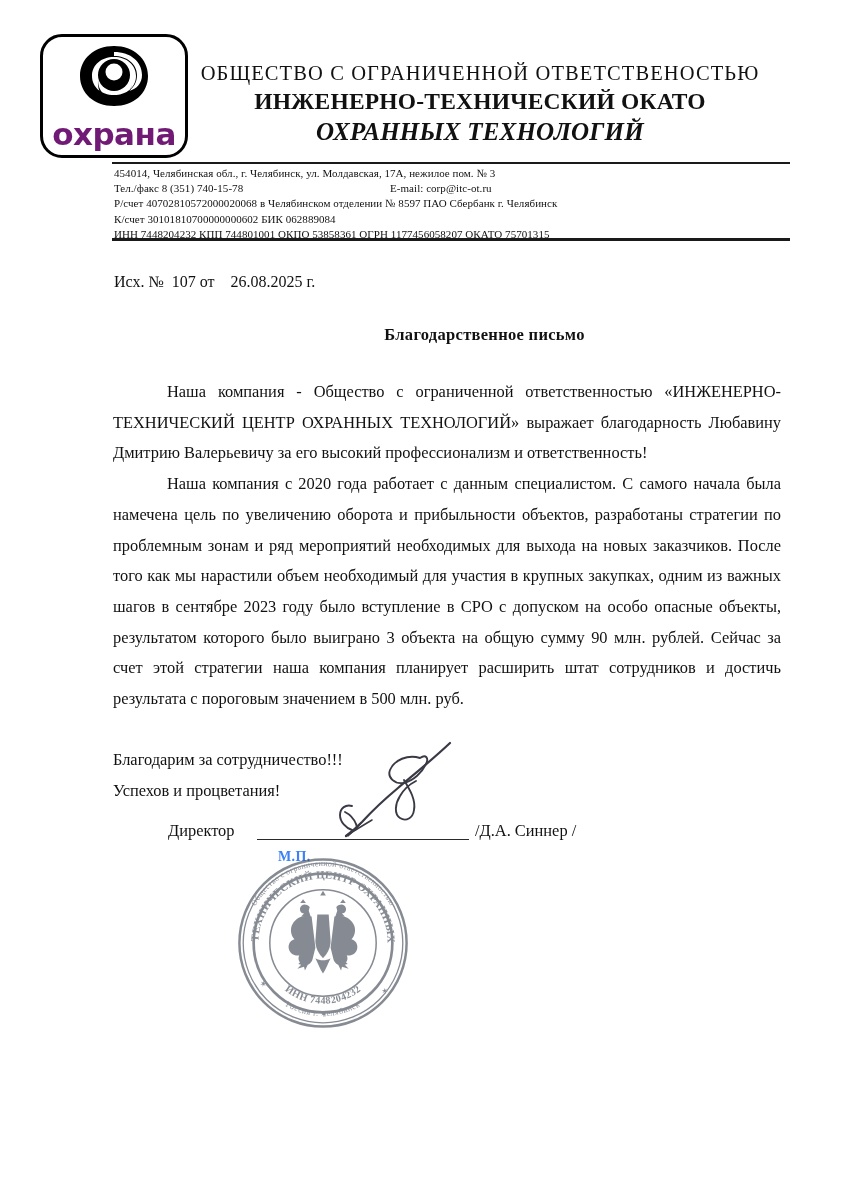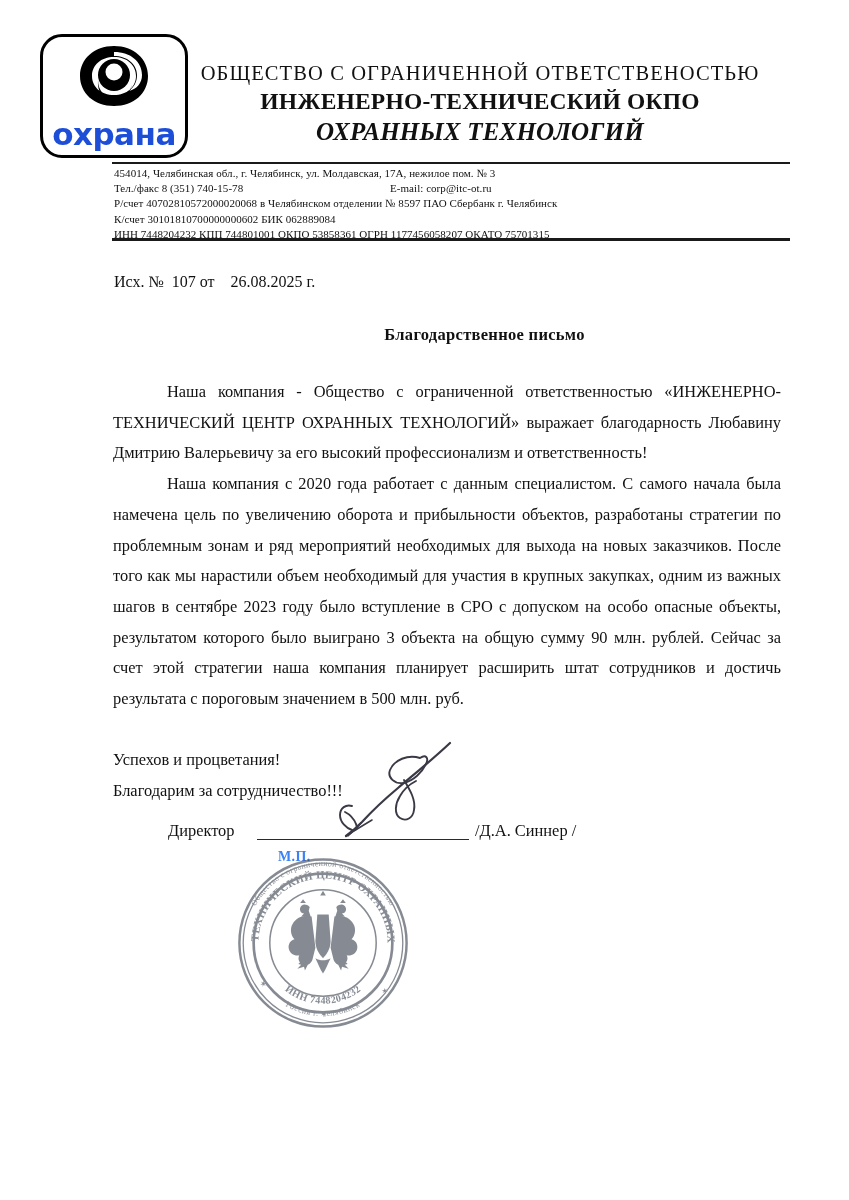--- a/index.html
+++ b/index.html
@@ -53,21 +53,21 @@
     position: absolute;
     left: 0;
     right: 0;
     bottom: 5px;
     text-align: center;
     font-family: "DejaVu Sans", "Liberation Sans", sans-serif;
     font-weight: 700;
     font-size: 31px;
     line-height: 31px;
     letter-spacing: -0.5px;
-    color: #1d4ed8;
+    color: #701a75;
   }
 
   .org-titles {
     position: absolute;
     left: 150px;
     top: 60px;
     width: 660px;
     text-align: center;
   }
   .org-line-1 {
@@ -249,21 +249,21 @@
         <path d="M40 8 C57 8 68 18 68 31 C68 39 63 45 55 47 C60 43 63 38 63 31 C63 20 53 12 40 12 Z" fill="#fff"></path>
         <circle cx="40" cy="31" r="16" fill="#000"></circle>
         <circle cx="40" cy="28" r="8.5" fill="#fff"></circle>
         <path d="M24 36 C24 47 31 54 41 54 C51 54 58 47 58 38 C58 48 50 57 40 57 C29 57 23 48 24 36 Z" fill="#000"></path>
       </svg>
       <div class="logo-word">охрана</div>
     </div>
 
     <div class="org-titles">
       <div class="org-line-1">ОБЩЕСТВО С ОГРАНИЧЕННОЙ ОТВЕТСТВЕНОСТЬЮ</div>
-      <div class="org-line-2">ИНЖЕНЕРНО-ТЕХНИЧЕСКИЙ ОКПО</div>
+      <div class="org-line-2">ИНЖЕНЕРНО-ТЕХНИЧЕСКИЙ ОКАТО</div>
       <div class="org-line-3">ОХРАННЫХ ТЕХНОЛОГИЙ</div>
     </div>
 
     <div class="rule-top"></div>
 
     <div class="requisites">
       <div class="req-row">454014, Челябинская обл., г. Челябинск, ул. Молдавская, 17А, нежилое пом. № 3</div>
       <div class="req-row">
         <span>Тел./факс 8 (351) 740-15-78</span>
         <span class="req-email">E-mail: corp@itc-ot.ru</span>
@@ -279,22 +279,22 @@
   <div class="outgoing">Исх. №  107 от    26.08.2025 г.</div>
 
   <div class="doc-title">Благодарственное письмо</div>
 
   <div class="body-text">
     <p>Наша компания - Общество с ограниченной ответственностью «ИНЖЕНЕРНО-ТЕХНИЧЕСКИЙ ЦЕНТР ОХРАННЫХ ТЕХНОЛОГИЙ» выражает благодарность Любавину Дмитрию Валерьевичу за его высокий профессионализм и ответственность!</p>
     <p>Наша компания с 2020 года работает с данным специалистом. С самого начала была намечена цель по увеличению оборота и прибыльности объектов, разработаны стратегии по проблемным зонам и ряд мероприятий необходимых для выхода на новых заказчиков. После того как мы нарастили объем необходимый для участия в крупных закупках, одним из важных шагов в сентябре 2023 году было вступление в СРО с допуском на особо опасные объекты, результатом которого было выиграно 3 объекта на общую сумму 90 млн. рублей. Сейчас за счет этой стратегии  наша компания планирует расширить штат сотрудников и достичь результата с пороговым значением в 500 млн. руб.</p>
   </div>
 
   <div class="closing">
+    <div>Благодарим за сотрудничество!!!</div>
     <div>Успехов и процветания!</div>
-    <div>Благодарим за сотрудничество!!!</div>
   </div>
 
   <div class="sign-row">
     <span class="sign-role">Директор</span>
     <span class="sign-blank"></span>
     <span class="sign-name">/Д.А. Синнер /</span>
   </div>
 
   <svg class="signature" viewBox="0 0 190 110">
     <g fill="none" stroke="#3a3a46" stroke-linecap="round" stroke-linejoin="round">

